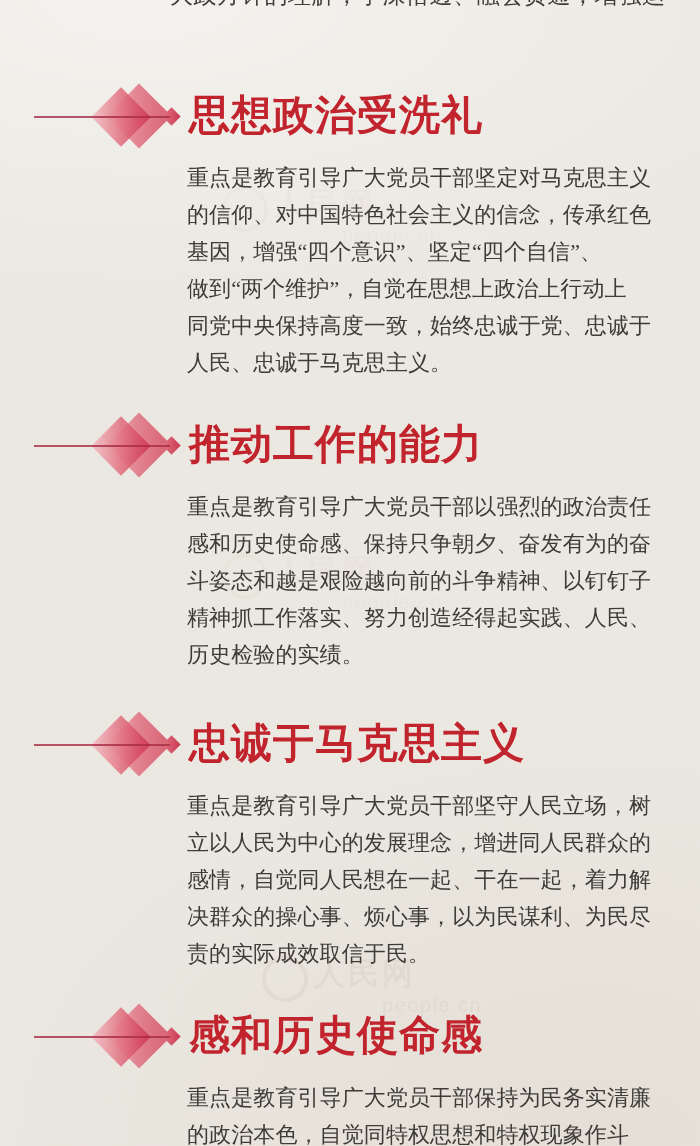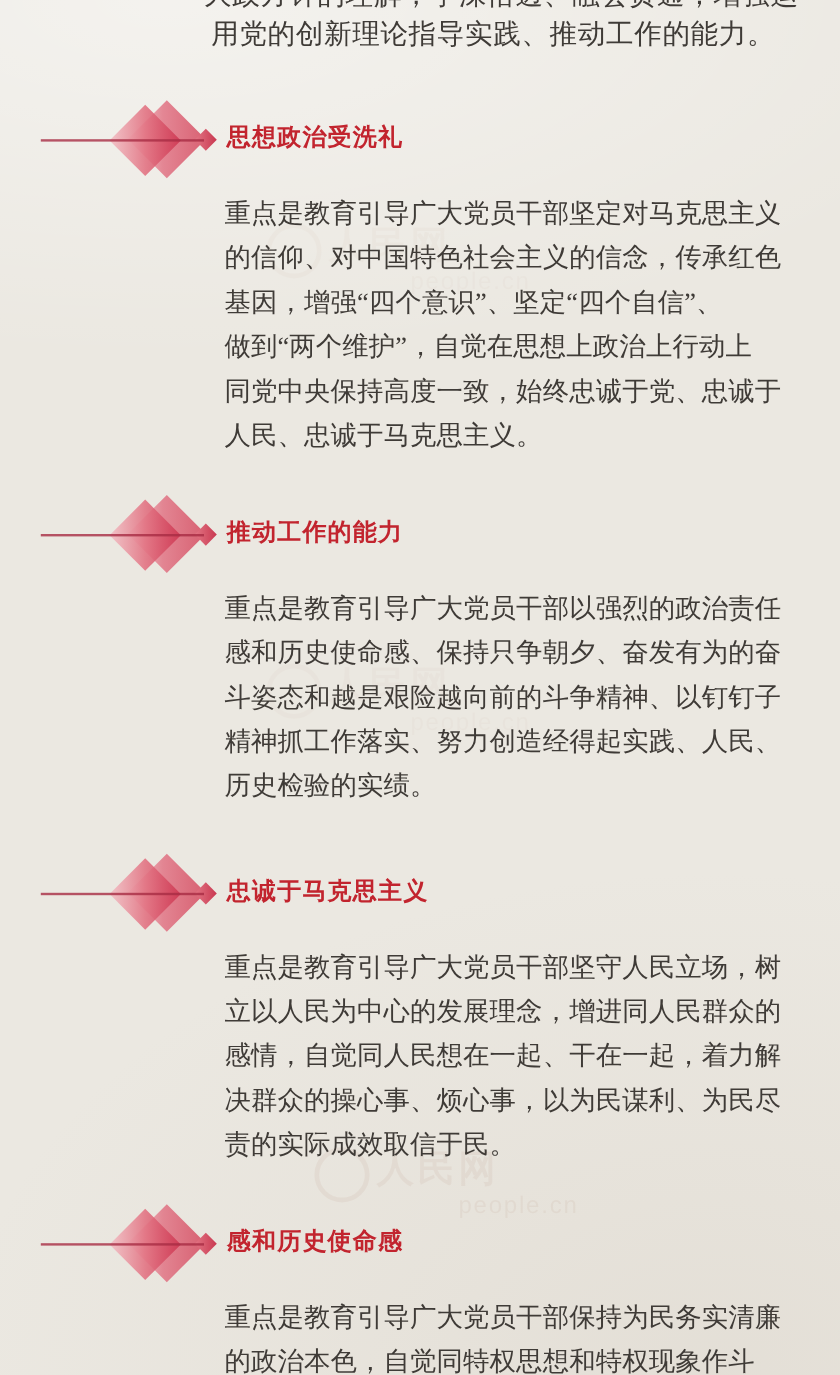--- a/index.html
+++ b/index.html
@@ -60,21 +60,21 @@
   }
   .d-tip {
     left: 165px; top: 13px; width: 13px; height: 13px;
     transform: rotate(45deg);
     background: linear-gradient(45deg, #e27584, #c93850);
     z-index: 2;
   }
 
   .title {
     position: absolute; left: 189px; top: 0; margin: 0;
-    font-size: 20px; line-height: 36px; font-weight: 700;
+    font-size: 41px; line-height: 36px; font-weight: 700;
     letter-spacing: 1px;
     color: var(--heading_red, #c2242e);
   }
   .body {
     position: absolute; left: 187px; top: 62px; width: 534px;
     font-size: 22px; line-height: 37px; letter-spacing: .1px;
     white-space: pre-line;
     color: var(--body_text, #3f3b37);
   }
 
@@ -114,21 +114,20 @@
   </div>
   <div class="wm wm1">
     <span class="ring"></span>
     <span class="zh">人民网</span>
     <span class="en">people.cn</span>
   </div>
 
   <div class="intro-clip">
     <span>大政方针的理解，学深悟透、融会贯通，增强运</span>
   </div>
-  <div class="intro-line">用党的创新理论指导实践、推动工作的能力。</div>
 
   <div class="section s1">
     <div class="marker">
       <i class="d-back"></i>
       <i class="d-front"></i>
       <i class="d-tip"></i>
       <i class="hline"></i>
     </div>
     <h2 class="title">思想政治受洗礼</h2>
     <div class="body">重点是教育引导广大党员干部坚定对马克思主义

